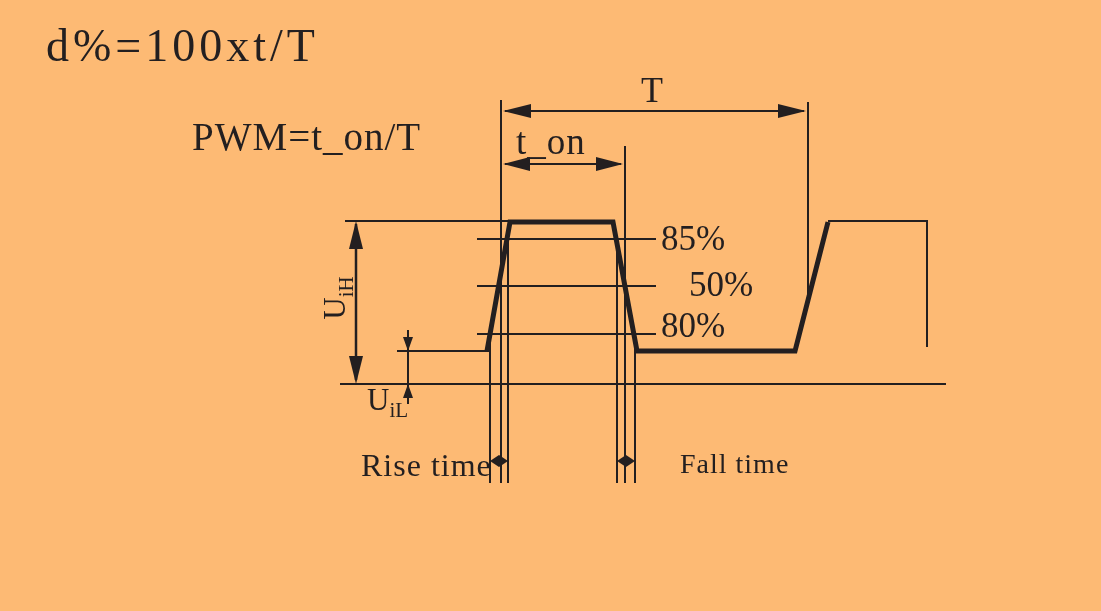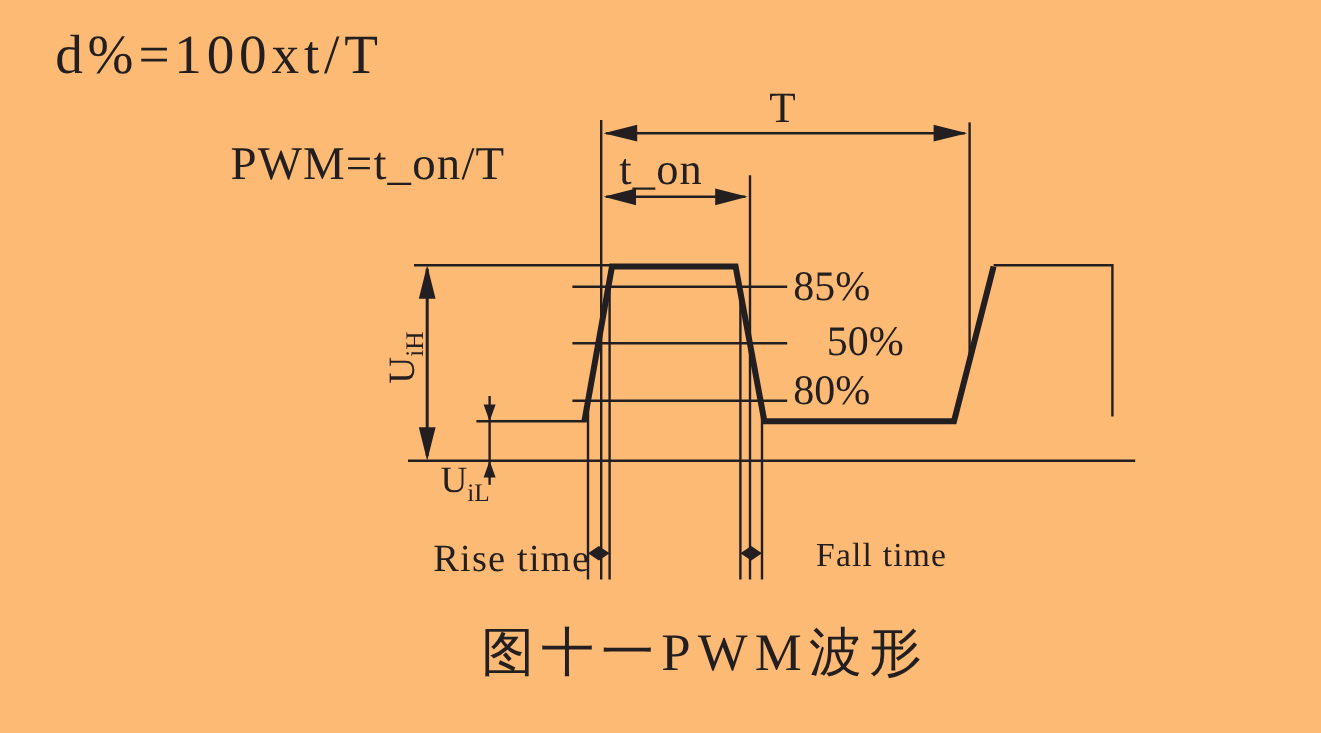--- a/index.html
+++ b/index.html
@@ -80,14 +80,13 @@
   <div class="txt p90" style="color: rgb(35, 31, 32);">85%</div>
   <div class="txt p50" style="color: rgb(35, 31, 32);">50%</div>
   <div class="txt p10" style="color: rgb(35, 31, 32);">80%</div>
 
   <div class="txt uih" style="color: rgb(35, 31, 32);"><span>U</span><sub>iH</sub></div>
   <div class="txt uil" style="color: rgb(35, 31, 32);"><span>U</span><sub>iL</sub></div>
 
   <div class="txt rise" style="color: rgb(35, 31, 32);">Rise time</div>
   <div class="txt fall" style="color: rgb(35, 31, 32);">Fall time</div>
 
-  <div class="txt caption" style="color: rgb(35, 31, 32);">图十一PWM波形</div>
 </div>
 
 </body></html>

